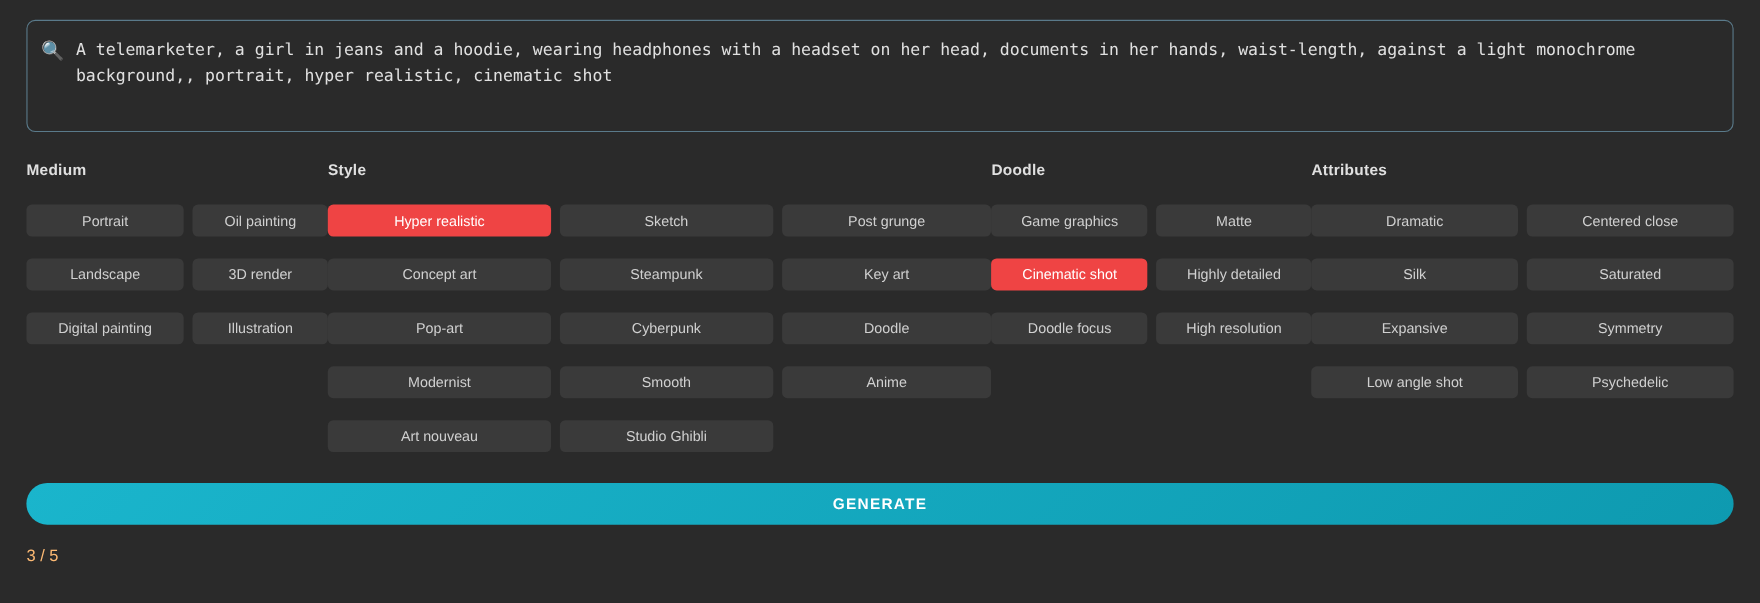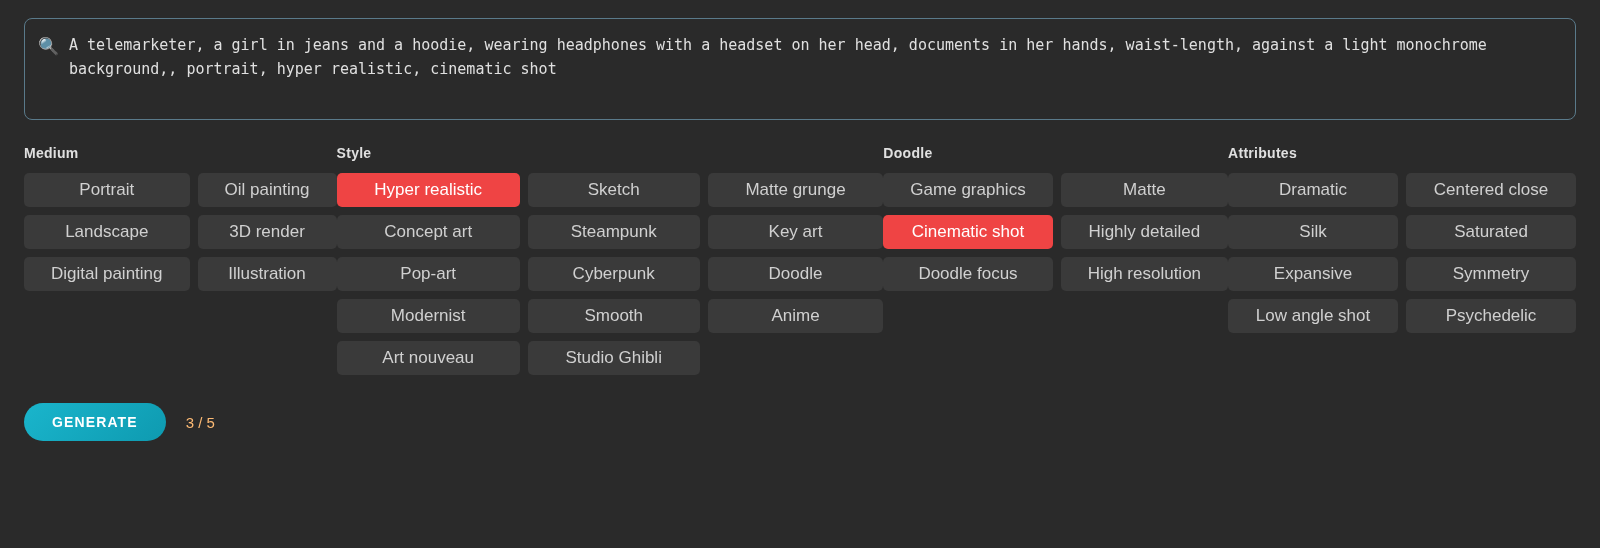--- a/index.html
+++ b/index.html
@@ -58,36 +58,37 @@
       margin-bottom: 12px;
       letter-spacing: 0.02em;
     }
 
     .tag {
       background-color: #3a3a3a;
       color: #d0d0d0;
       border: none;
       border-radius: 5px;
       padding: 7px 27px;
-      font-size: 17px;
+      font-size: 13px;
       cursor: pointer;
       white-space: nowrap;
       transition: background 0.15s;
+      margin-top: 12px;
     }
 
     .tag.selected {
       background-color: #ef4444;
       color: #fff;
     }
 
     .footer-row {
       display: flex;
-      align-items: center;
       gap: 20px;
       margin-top: 8px;
+      flex-direction: column;
     }
 
     .generate-btn {
       background: linear-gradient(135deg, #1ab5cc, #0e9ab0);
       color: #fff;
       border: none;
       border-radius: 22px;
       padding: 11px 28px;
       font-size: 14px;
       font-weight: 700;
@@ -153,21 +154,21 @@
         <button class="tag">Digital painting</button>
         <button class="tag">Illustration</button>
       </div>
   </div>
 
   <div class="category" style="flex: 2.2;">
     <div class="category-title">Style</div>
     <div class="style-items" id="style-items">
         <button class="tag selected">Hyper realistic</button>
         <button class="tag">Sketch</button>
-        <button class="tag">Matte grunge</button>
+        <button class="tag">Post grunge</button>
         <button class="tag">Concept art</button>
         <button class="tag">Steampunk</button>
         <button class="tag">Key art</button>
         <button class="tag">Pop-art</button>
         <button class="tag">Cyberpunk</button>
         <button class="tag">Doodle</button>
         <button class="tag">Modernist</button>
         <button class="tag">Smooth</button>
         <button class="tag">Anime</button>
         <button class="tag">Art nouveau</button>

